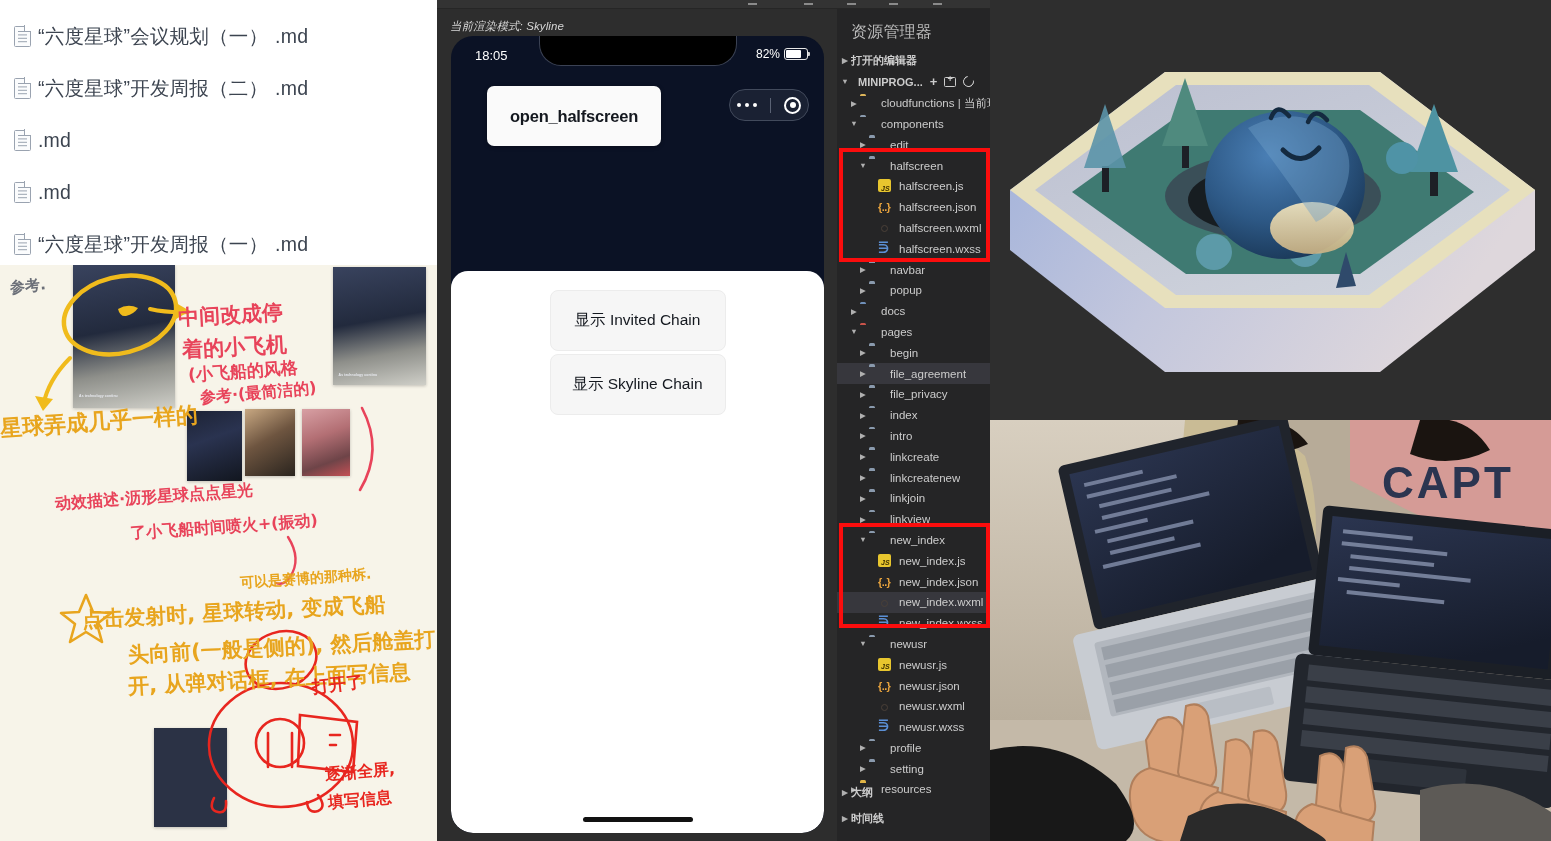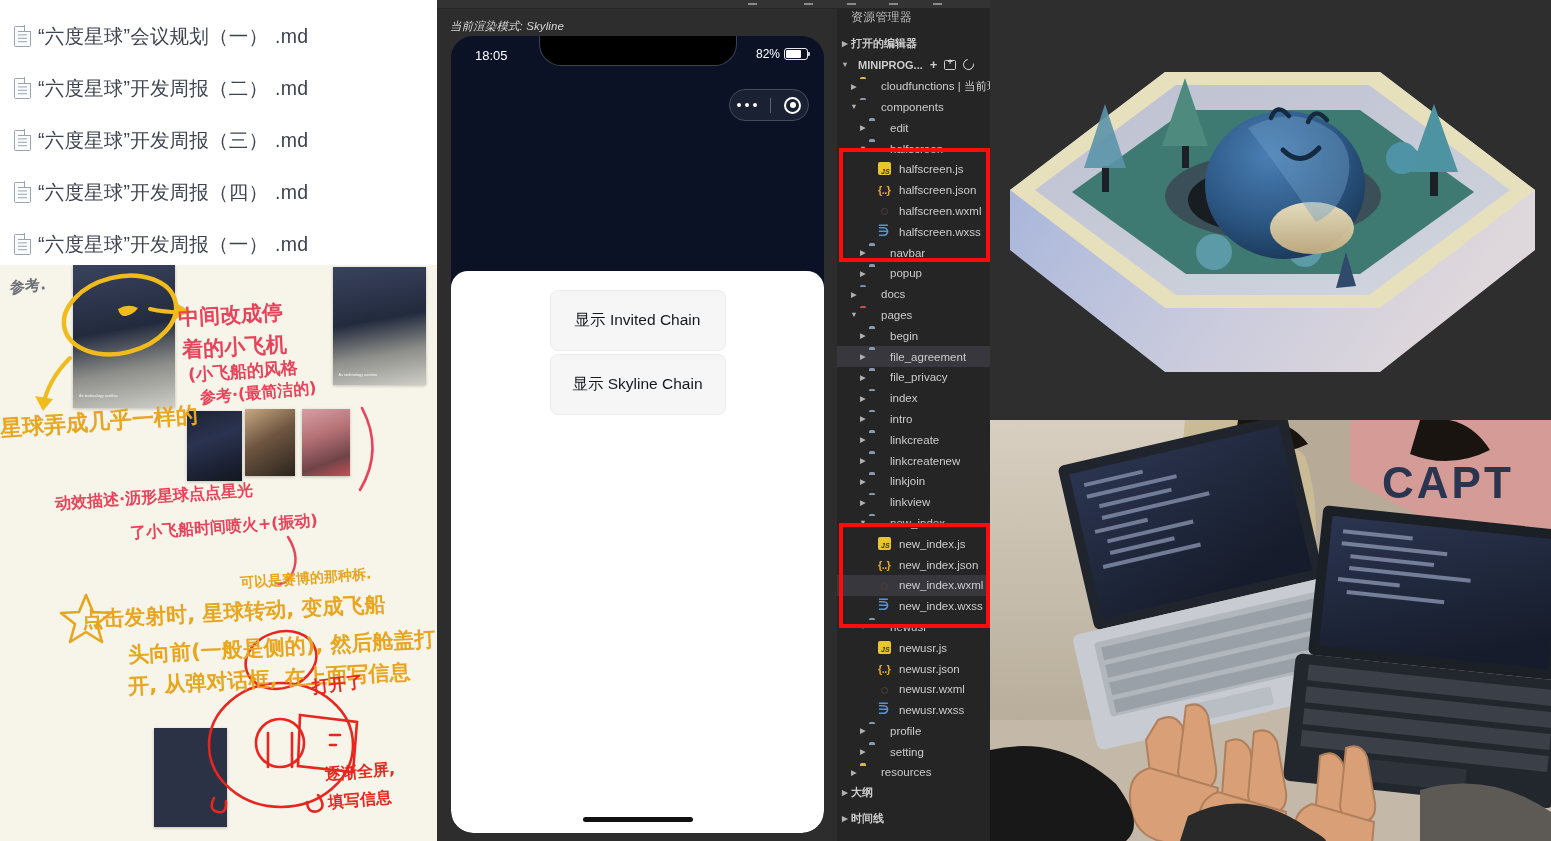--- a/index.html
+++ b/index.html
@@ -74,21 +74,21 @@
     border-radius:8px; display:flex; align-items:center; justify-content:center; }
   .hs-btn span { font-size:15.5px; font-weight:normal; color:#14181f; }
   .homebar { position:absolute; left:50%; transform:translateX(-50%); bottom:11px;
     width:110px; height:4.6px; background:#111; border-radius:3px; }
 
   
   .explorer { position:absolute; left:837px; top:0; width:155px; height:841px;
     background:#252526; color:#cccccc; font-size:11.5px; overflow:hidden; }
   .ex-chrome { height:9px; background:#333; border-bottom:1px solid #262626; position:relative; }
   .ex-min { position:absolute; top:3px; width:9px; height:1.5px; background:#8a8a8a; }
-  .ex-title { padding:0 0 7px 14px; font-size:12px; color:#bbbbbb; letter-spacing:.2px; }
+  .ex-title { padding:13px 0 7px 14px; font-size:16px; color:#bbbbbb; letter-spacing:.2px; }
   .row { display:flex; align-items:center; height:20.8px; white-space:nowrap;
     position:relative; cursor:default; }
   .row.sel { background:#37373d; }
   .row.sec { font-weight:bold; font-size:11px; color:#cccccc; }
   .tw { width:12px; flex:none; display:flex; align-items:center; justify-content:center;
     color:#b0b0b0; font-size:7.5px; }
   .tw.empty { visibility:hidden; }
   .lbl { overflow:hidden; text-overflow:clip; }
   .ic { width:16px; height:14px; flex:none; margin-right:5px; position:relative; }
   
@@ -148,26 +148,24 @@
           <span class="docname">“六度星球”会议规划（一）</span>
           <span class="docname ext">.md</span>
         </div>
         <div class="docrow">
           <span class="docicon"></span>
           <span class="docname">“六度星球”开发周报（二）</span>
           <span class="docname ext">.md</span>
         </div>
         <div class="docrow">
           <span class="docicon"></span>
-          <span class="docname">“六度星球”开发周报（三）</span>
           <span class="docname ext">.md</span>
         </div>
         <div class="docrow">
           <span class="docicon"></span>
-          <span class="docname">“六度星球”开发周报（四）</span>
           <span class="docname ext">.md</span>
         </div>
         <div class="docrow">
           <span class="docicon"></span>
           <span class="docname">“六度星球”开发周报（一）</span>
           <span class="docname ext">.md</span>
         </div>
       </div>
   </div>
 
@@ -243,20 +241,23 @@
       <div class="statusbar">
         <div class="st-time">18:05</div>
         <div class="st-batt-wrap">
           <span class="st-pct">82%</span>
           <span class="batt">
               <i></i>
             </span>
         </div>
       </div>
 
+      <div class="titlecard">
+        <span>open_halfscreen</span>
+      </div>
 
       <div class="capsule">
         <span class="dots">
             <i></i>
             <i></i>
             <i></i>
           </span>
         <span class="capdiv"></span>
         <span class="target">
             <i></i>

